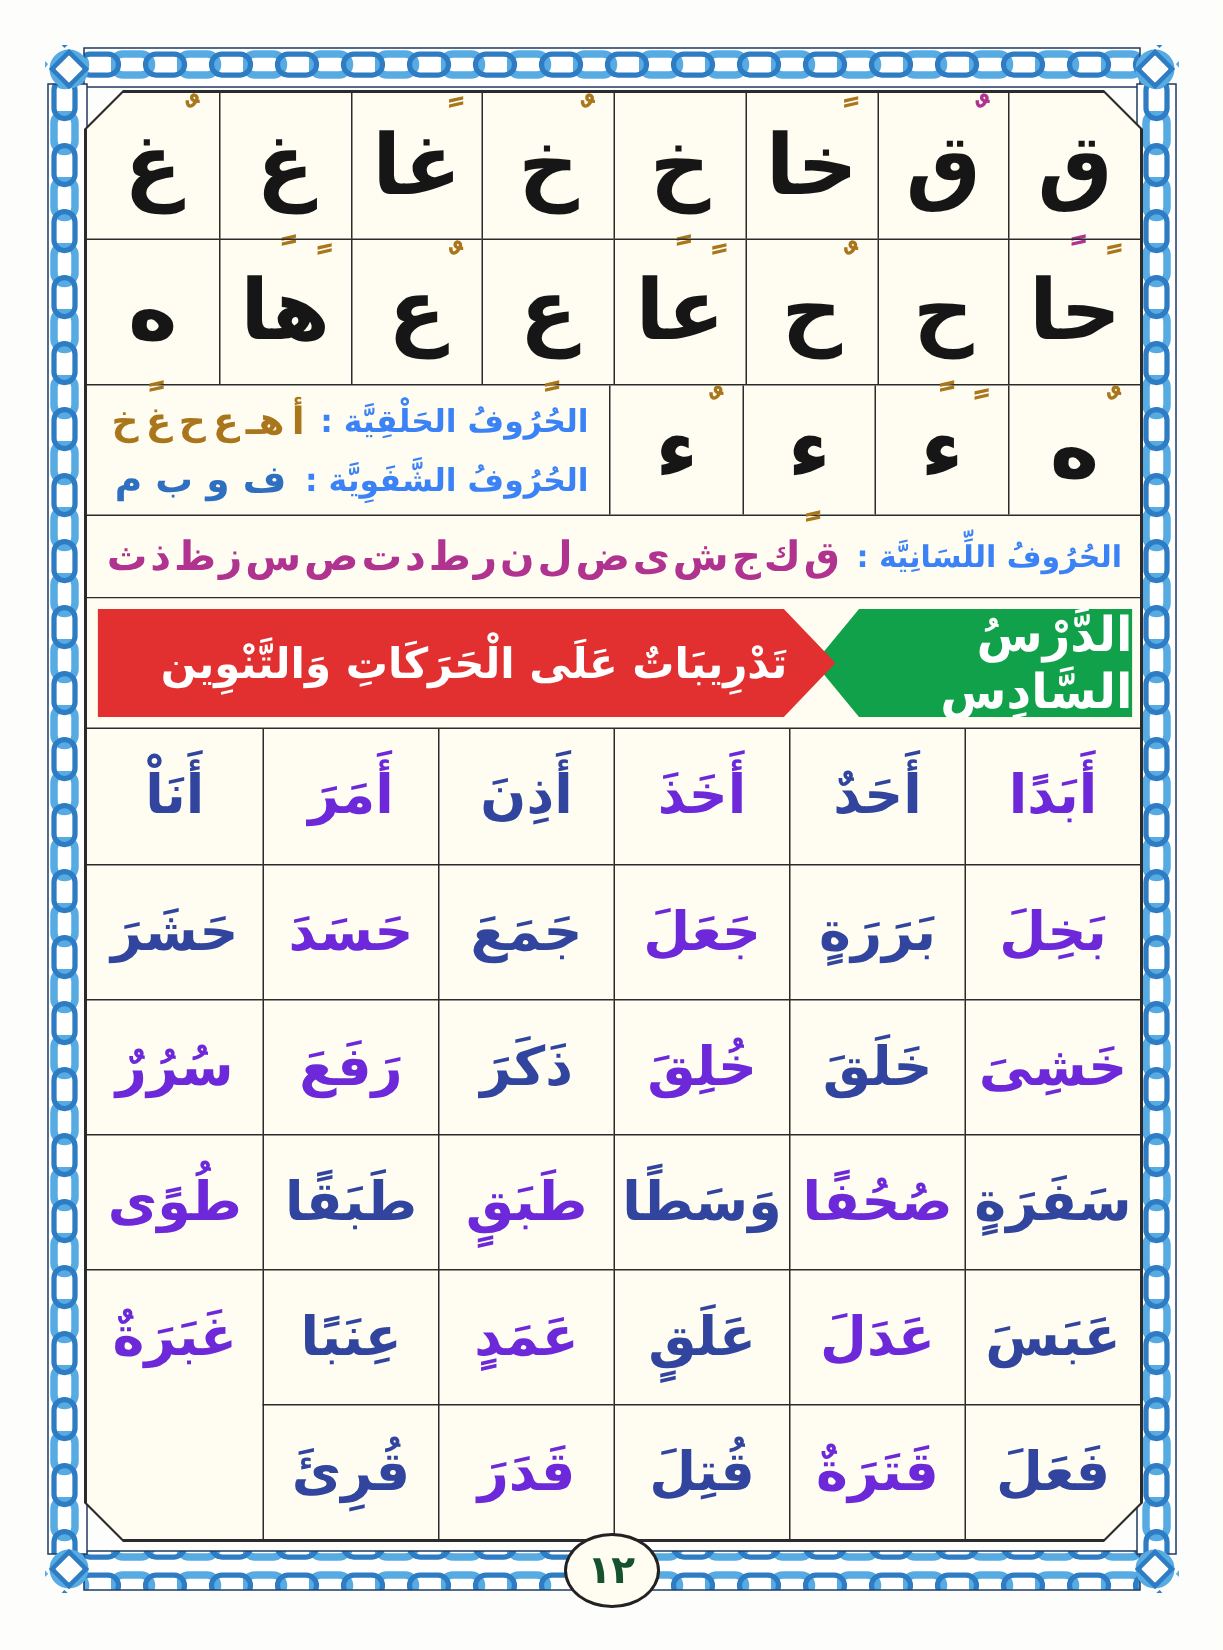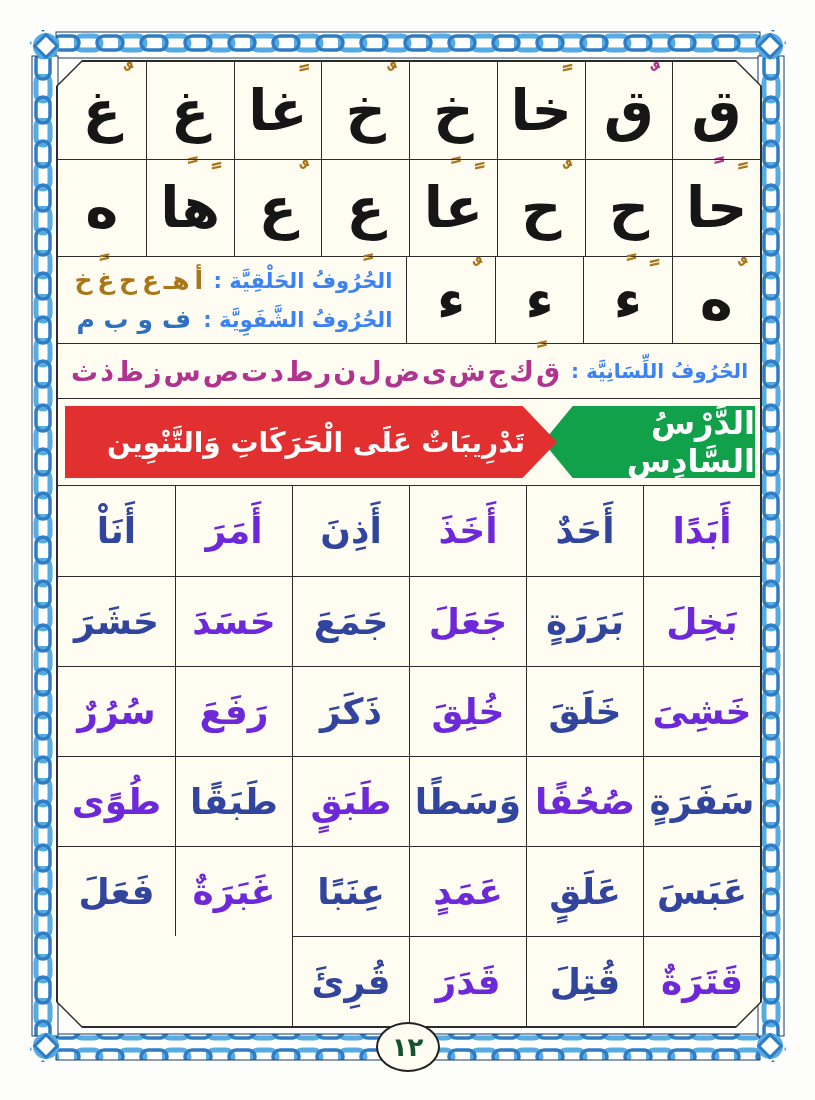--- a/index.html
+++ b/index.html
@@ -257,20 +257,21 @@
           <div class="wcell blue">ذَكَرَ</div>
           <div class="wcell black">رَفَعَ</div>
           <div class="wcell black">سُرُرٌ</div>
           <div class="wcell blue">سَفَرَةٍ</div>
           <div class="wcell black">صُحُفًا</div>
           <div class="wcell blue">وَسَطًا</div>
           <div class="wcell black">طَبَقٍ</div>
           <div class="wcell blue">طَبَقًا</div>
           <div class="wcell black">طُوًى</div>
           <div class="wcell blue">عَبَسَ</div>
+          <div class="wcell black">عَدَلَ</div>
           <div class="wcell blue">عَلَقٍ</div>
           <div class="wcell black">عَمَدٍ</div>
           <div class="wcell blue">عِنَبًا</div>
           <div class="wcell black">غَبَرَةٌ</div>
           <div class="wcell blue">فَعَلَ</div>
           <div class="wcell black">قَتَرَةٌ</div>
           <div class="wcell blue">قُتِلَ</div>
           <div class="wcell black">قَدَرَ</div>
           <div class="wcell blue">قُرِئَ</div>
         </div>

